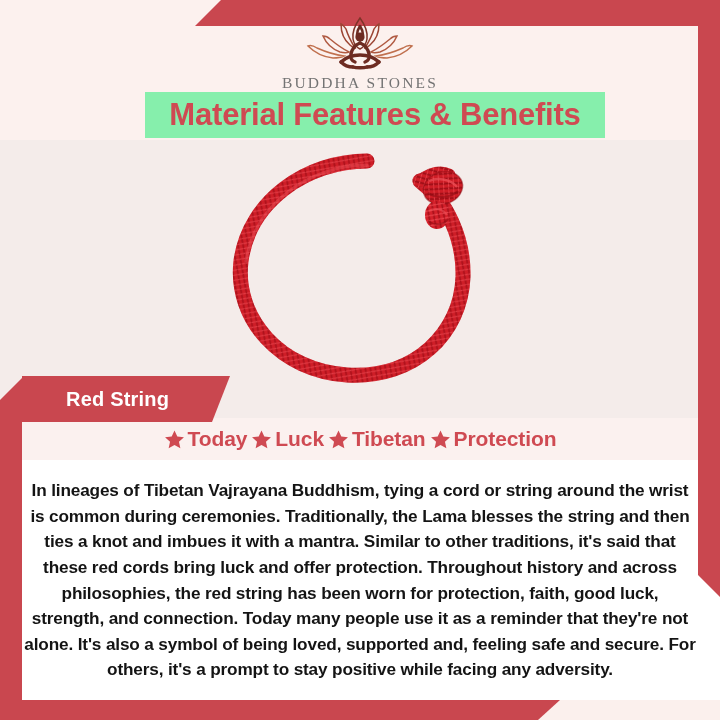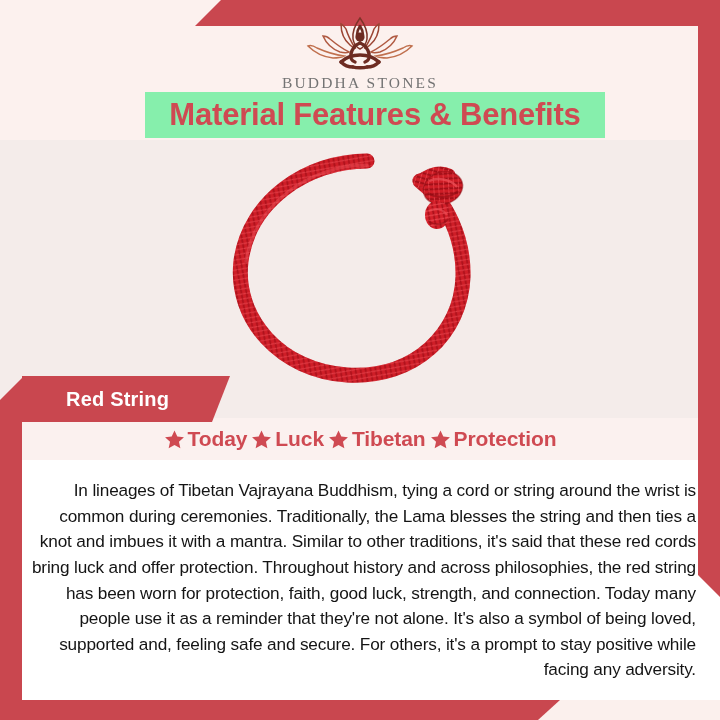--- a/index.html
+++ b/index.html
@@ -187,22 +187,22 @@
   }
 
   
   .body-copy {
     position: absolute;
     left: 24px; top: 461px;
     width: 672px;
     color: #141414;
     font-size: 17.2px;
     line-height: 25.6px;
-    font-weight: 400;
-    text-align: right;
+    font-weight: 700;
+    text-align: center;
     letter-spacing: -0.15px;
   }
 </style>
 </head>
 <body>
 
 <div id="poster">
 
   <div class="bg-upper"></div>
   <div class="bg-mid"></div>

